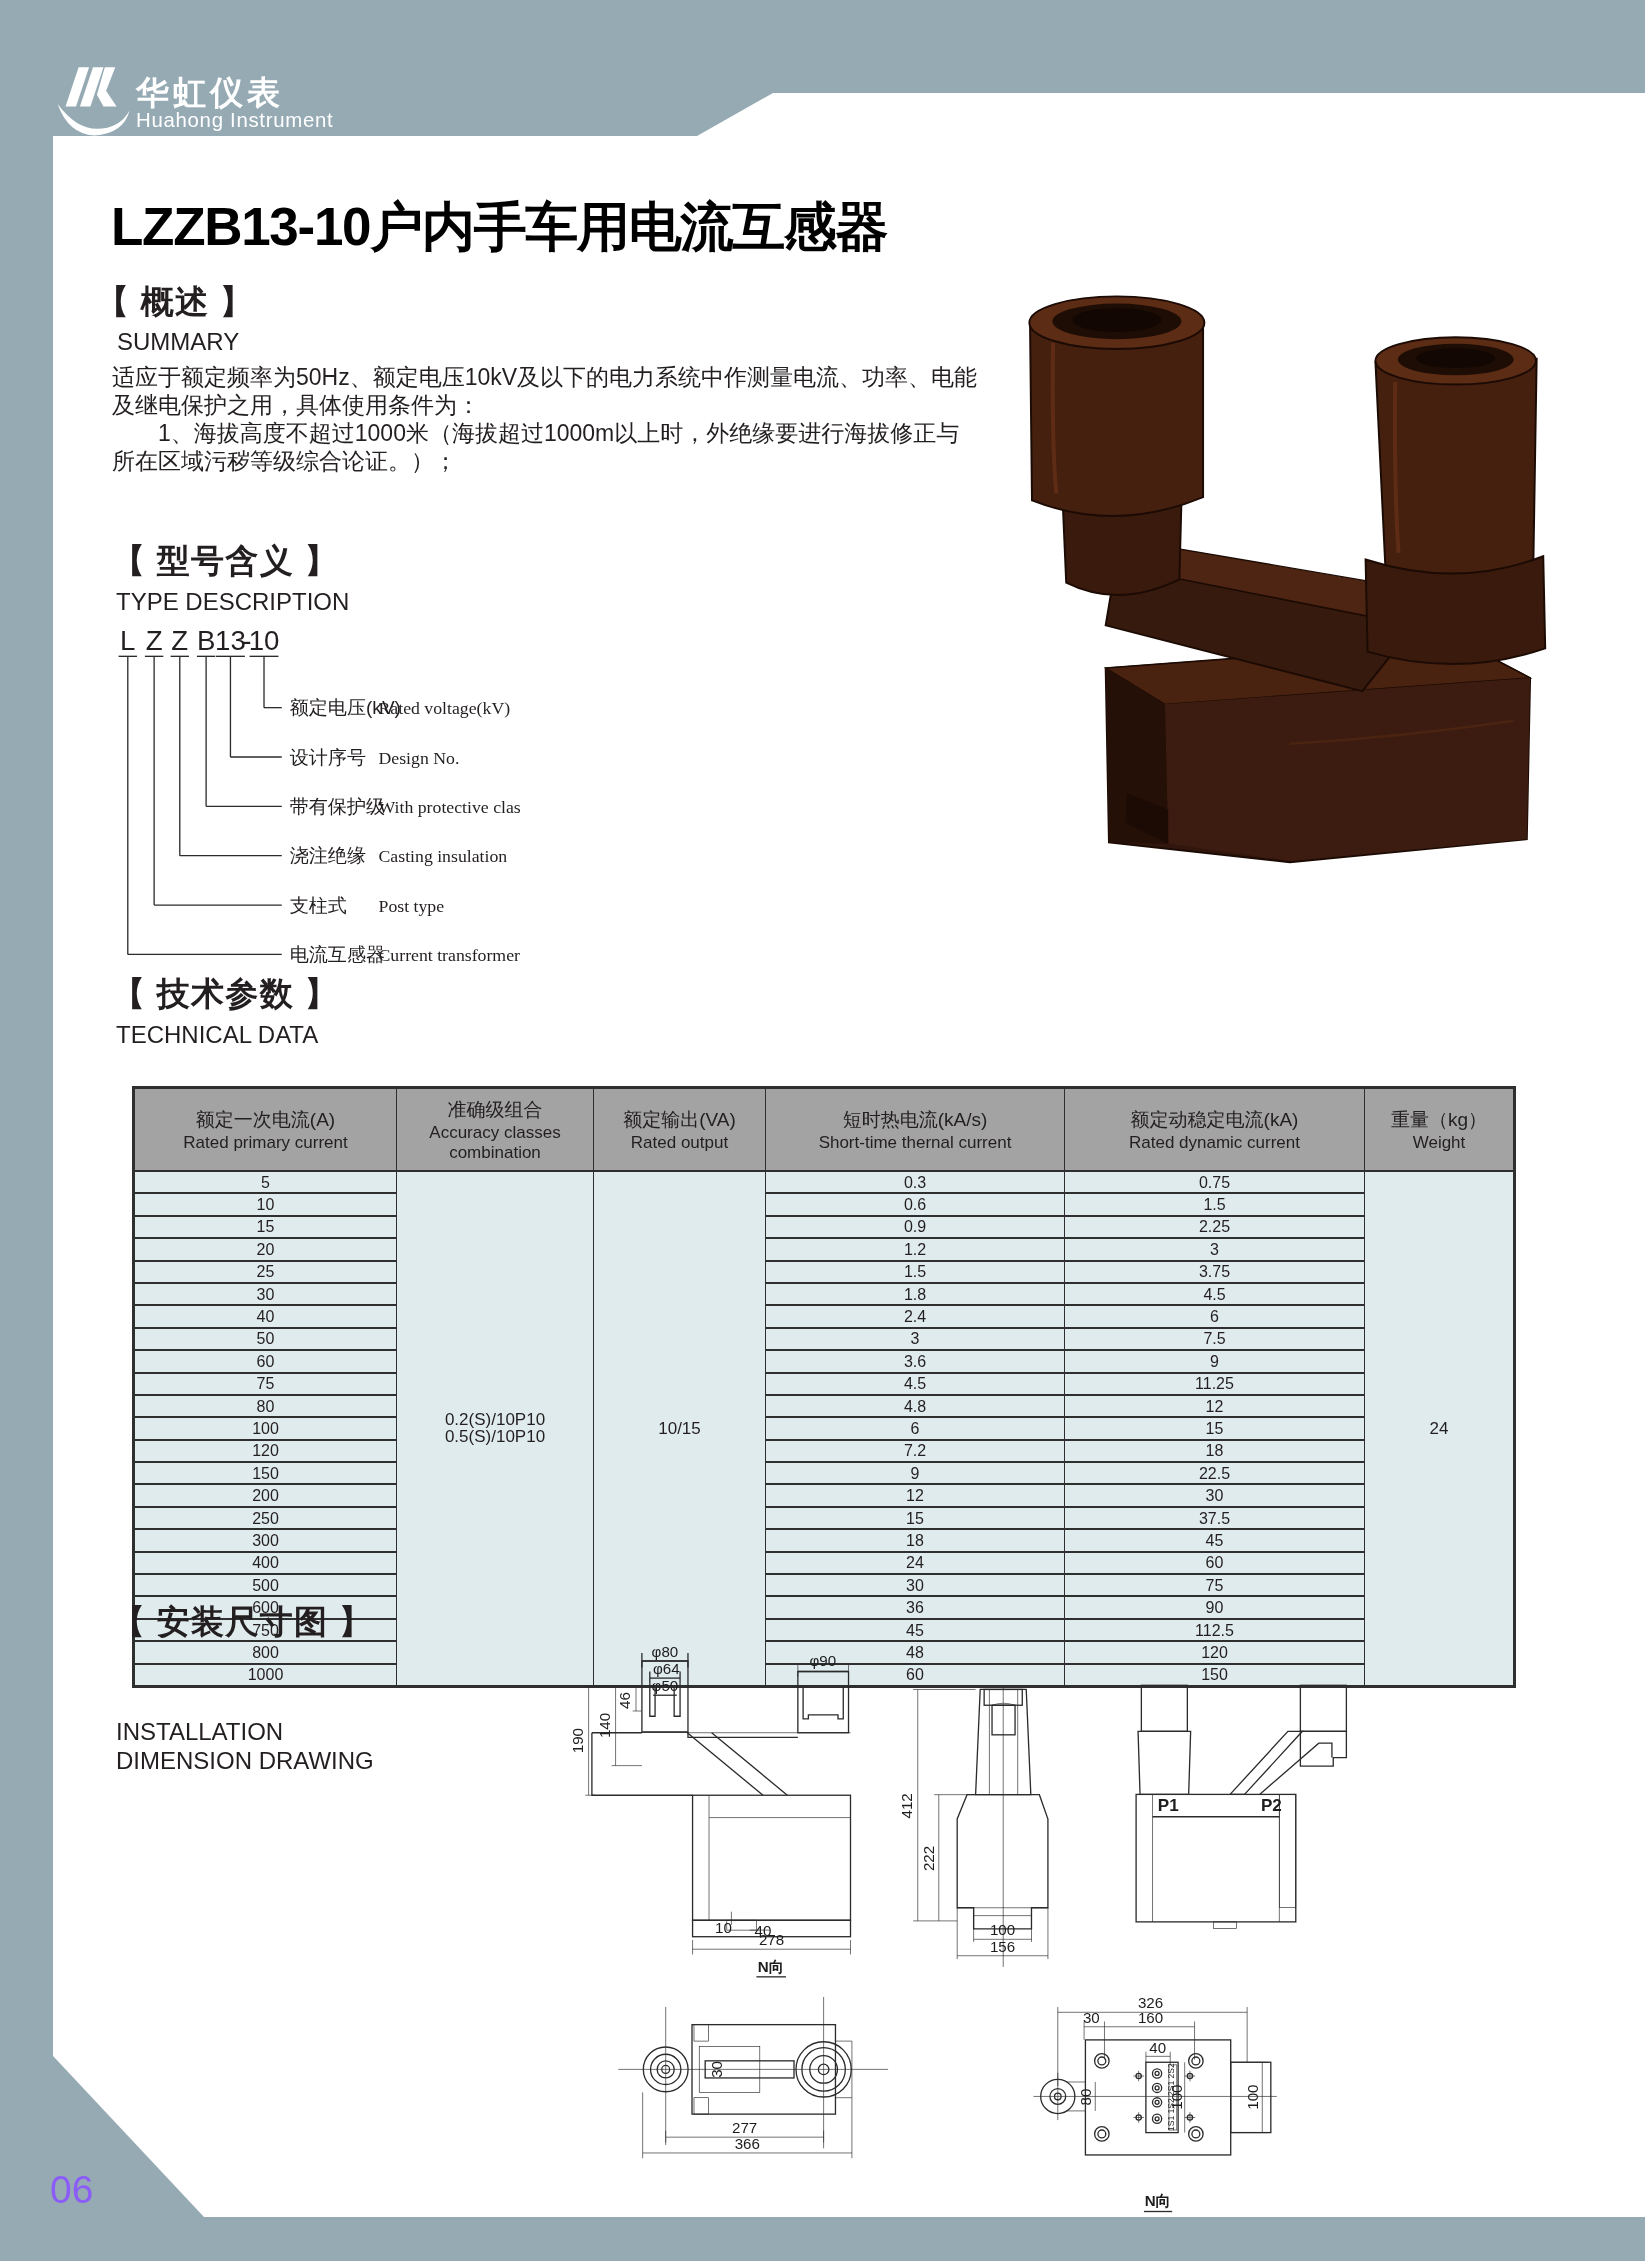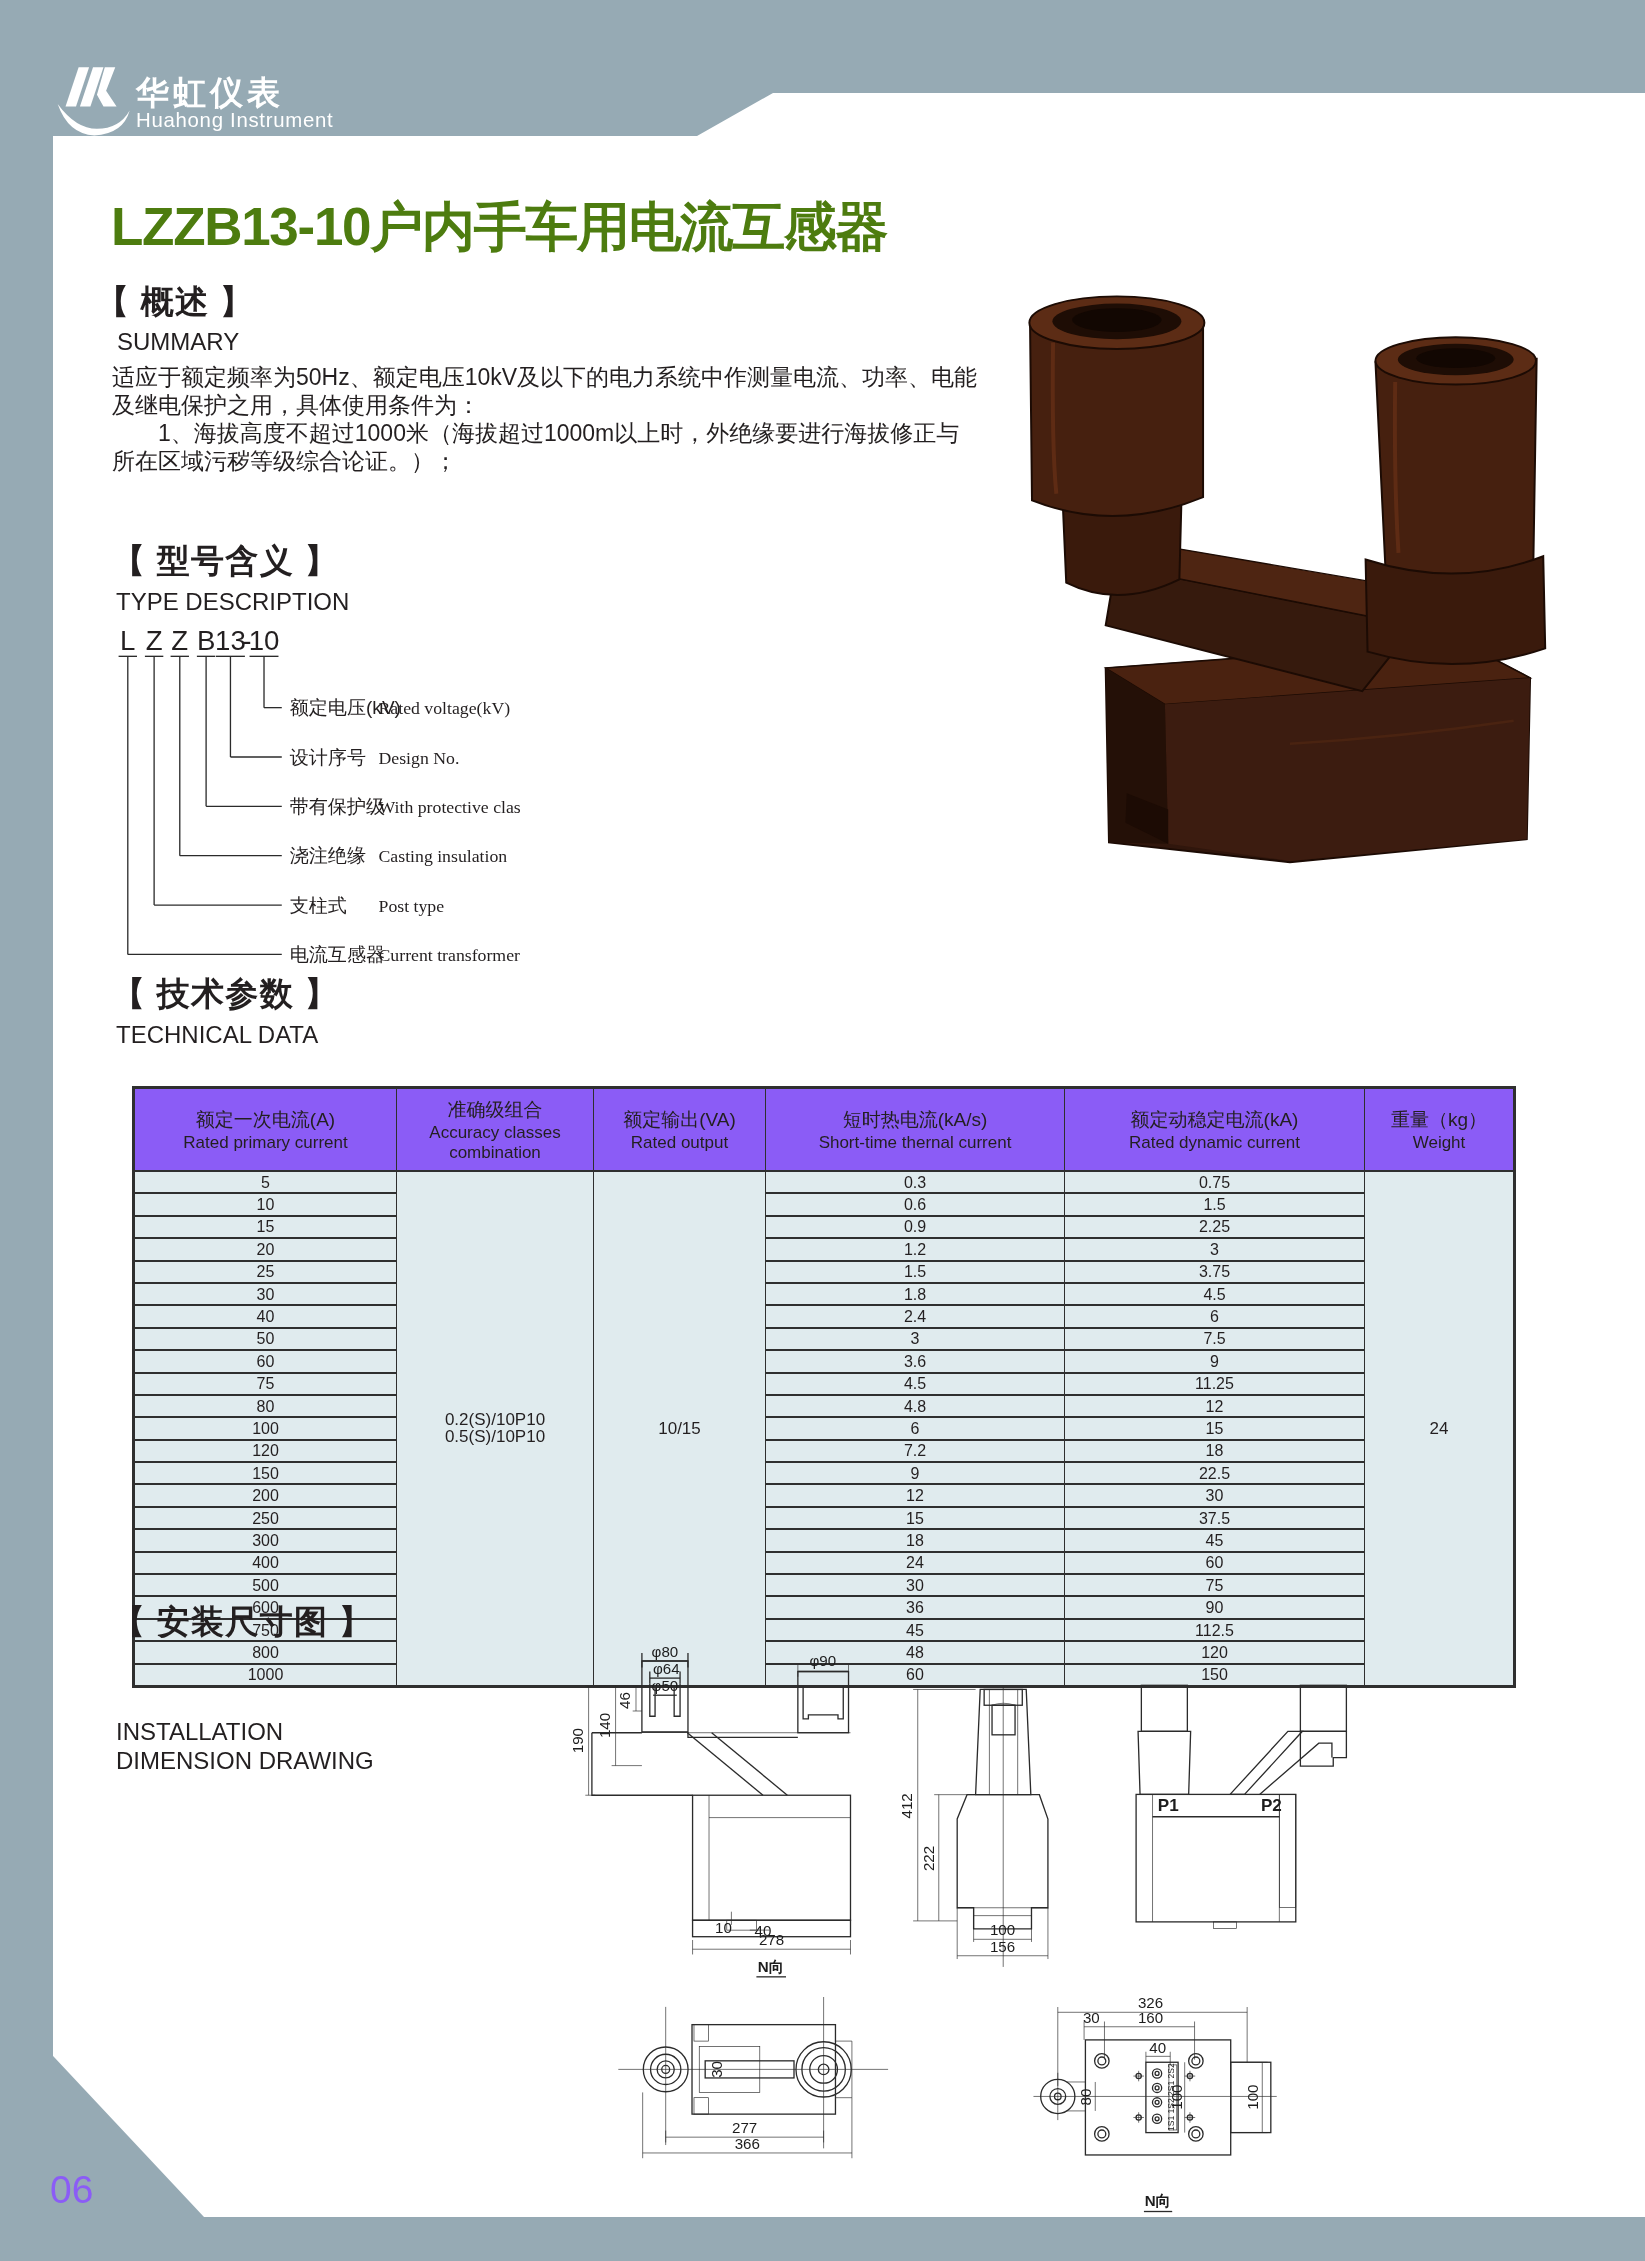--- a/index.html
+++ b/index.html
@@ -11,38 +11,38 @@
      clip-path:polygon(0 0,1645px 0,1645px 93px,773px 93px,697px 136px,0 136px);}
   .footer-band{position:absolute;left:0;top:2217px;width:1645px;height:44px;background:#96aab4;}
   .corner-tri{position:absolute;left:0;top:2056px;width:204px;height:161px;background:#96aab4;
      clip-path:polygon(0 0,26% 0,100% 100%,0 100%);}
   .page-num{position:absolute;left:50px;top:2168px;font-size:39px;color:#8b5cf6;}
   
   .brand{position:absolute;left:56px;top:66px;width:368px;height:72px;color:#fff;}
   .brand-zh{position:absolute;left:80px;top:5.3px;font-size:33px;letter-spacing:4px;font-weight:600;}
   .brand-en{position:absolute;left:80px;top:43px;font-size:20.4px;letter-spacing:0.7px;}
   
-  .doc-title{position:absolute;left:111px;top:192px;font-size:53px;font-weight:bold;color:#4d7c0f;
+  .doc-title{position:absolute;left:111px;top:192px;font-size:53px;font-weight:bold;color:#000000;
      letter-spacing:-1.3px;white-space:nowrap;}
   .sec-zh{position:absolute;font-size:33px;font-weight:bold;letter-spacing:1.3px;}
   .sec-en{position:absolute;font-size:24px;letter-spacing:0px;}
   .summary-text{position:absolute;left:112px;top:363px;width:875px;font-size:23px;line-height:28px;}
   .summary-text .indent{padding-left:46px;}
   
   .type-svg text{font-family:"Liberation Sans",sans-serif;}
   .type-svg .code{font-size:42px;fill:#231f20;}
   .type-svg .zh{font-size:29px;fill:#231f20;}
   .type-svg .en{font-size:27px;fill:#231f20;font-family:"Liberation Serif",serif;}
   .type-svg line{stroke:#231f20;stroke-width:2;}
   
   .tech-table{position:absolute;left:132px;top:1086px;border-collapse:collapse;table-layout:fixed;
      width:1382px;}
   .tech-table th,.tech-table td{border:1.3px solid #2f2f2f;border-top-width:2px;border-bottom-width:2px;
      text-align:center;vertical-align:middle;}
-  .tech-table th{background:#8b5cf6;height:79px;font-weight:normal;}
+  .tech-table th{background:#a3a3a3;height:79px;font-weight:normal;}
   .tech-table td{background:#e0ebee;height:20.4px;font-size:16px;line-height:17px;padding:0;}
   .tech-table{border:3.3px solid #2f2f2f;}
   .th-zh{font-size:19px;}
   .th-en{font-size:17px;line-height:20px;}
   .tech-table td.merged{white-space:pre-line;font-size:17px;}
   
   .draw{position:absolute;}
   .draw line,.draw path,.draw rect,.draw circle,.draw ellipse,.draw polyline,.draw polygon{
      stroke:#2b2b2b;fill:none;stroke-width:2;}
   .draw .thin{stroke-width:1;}

